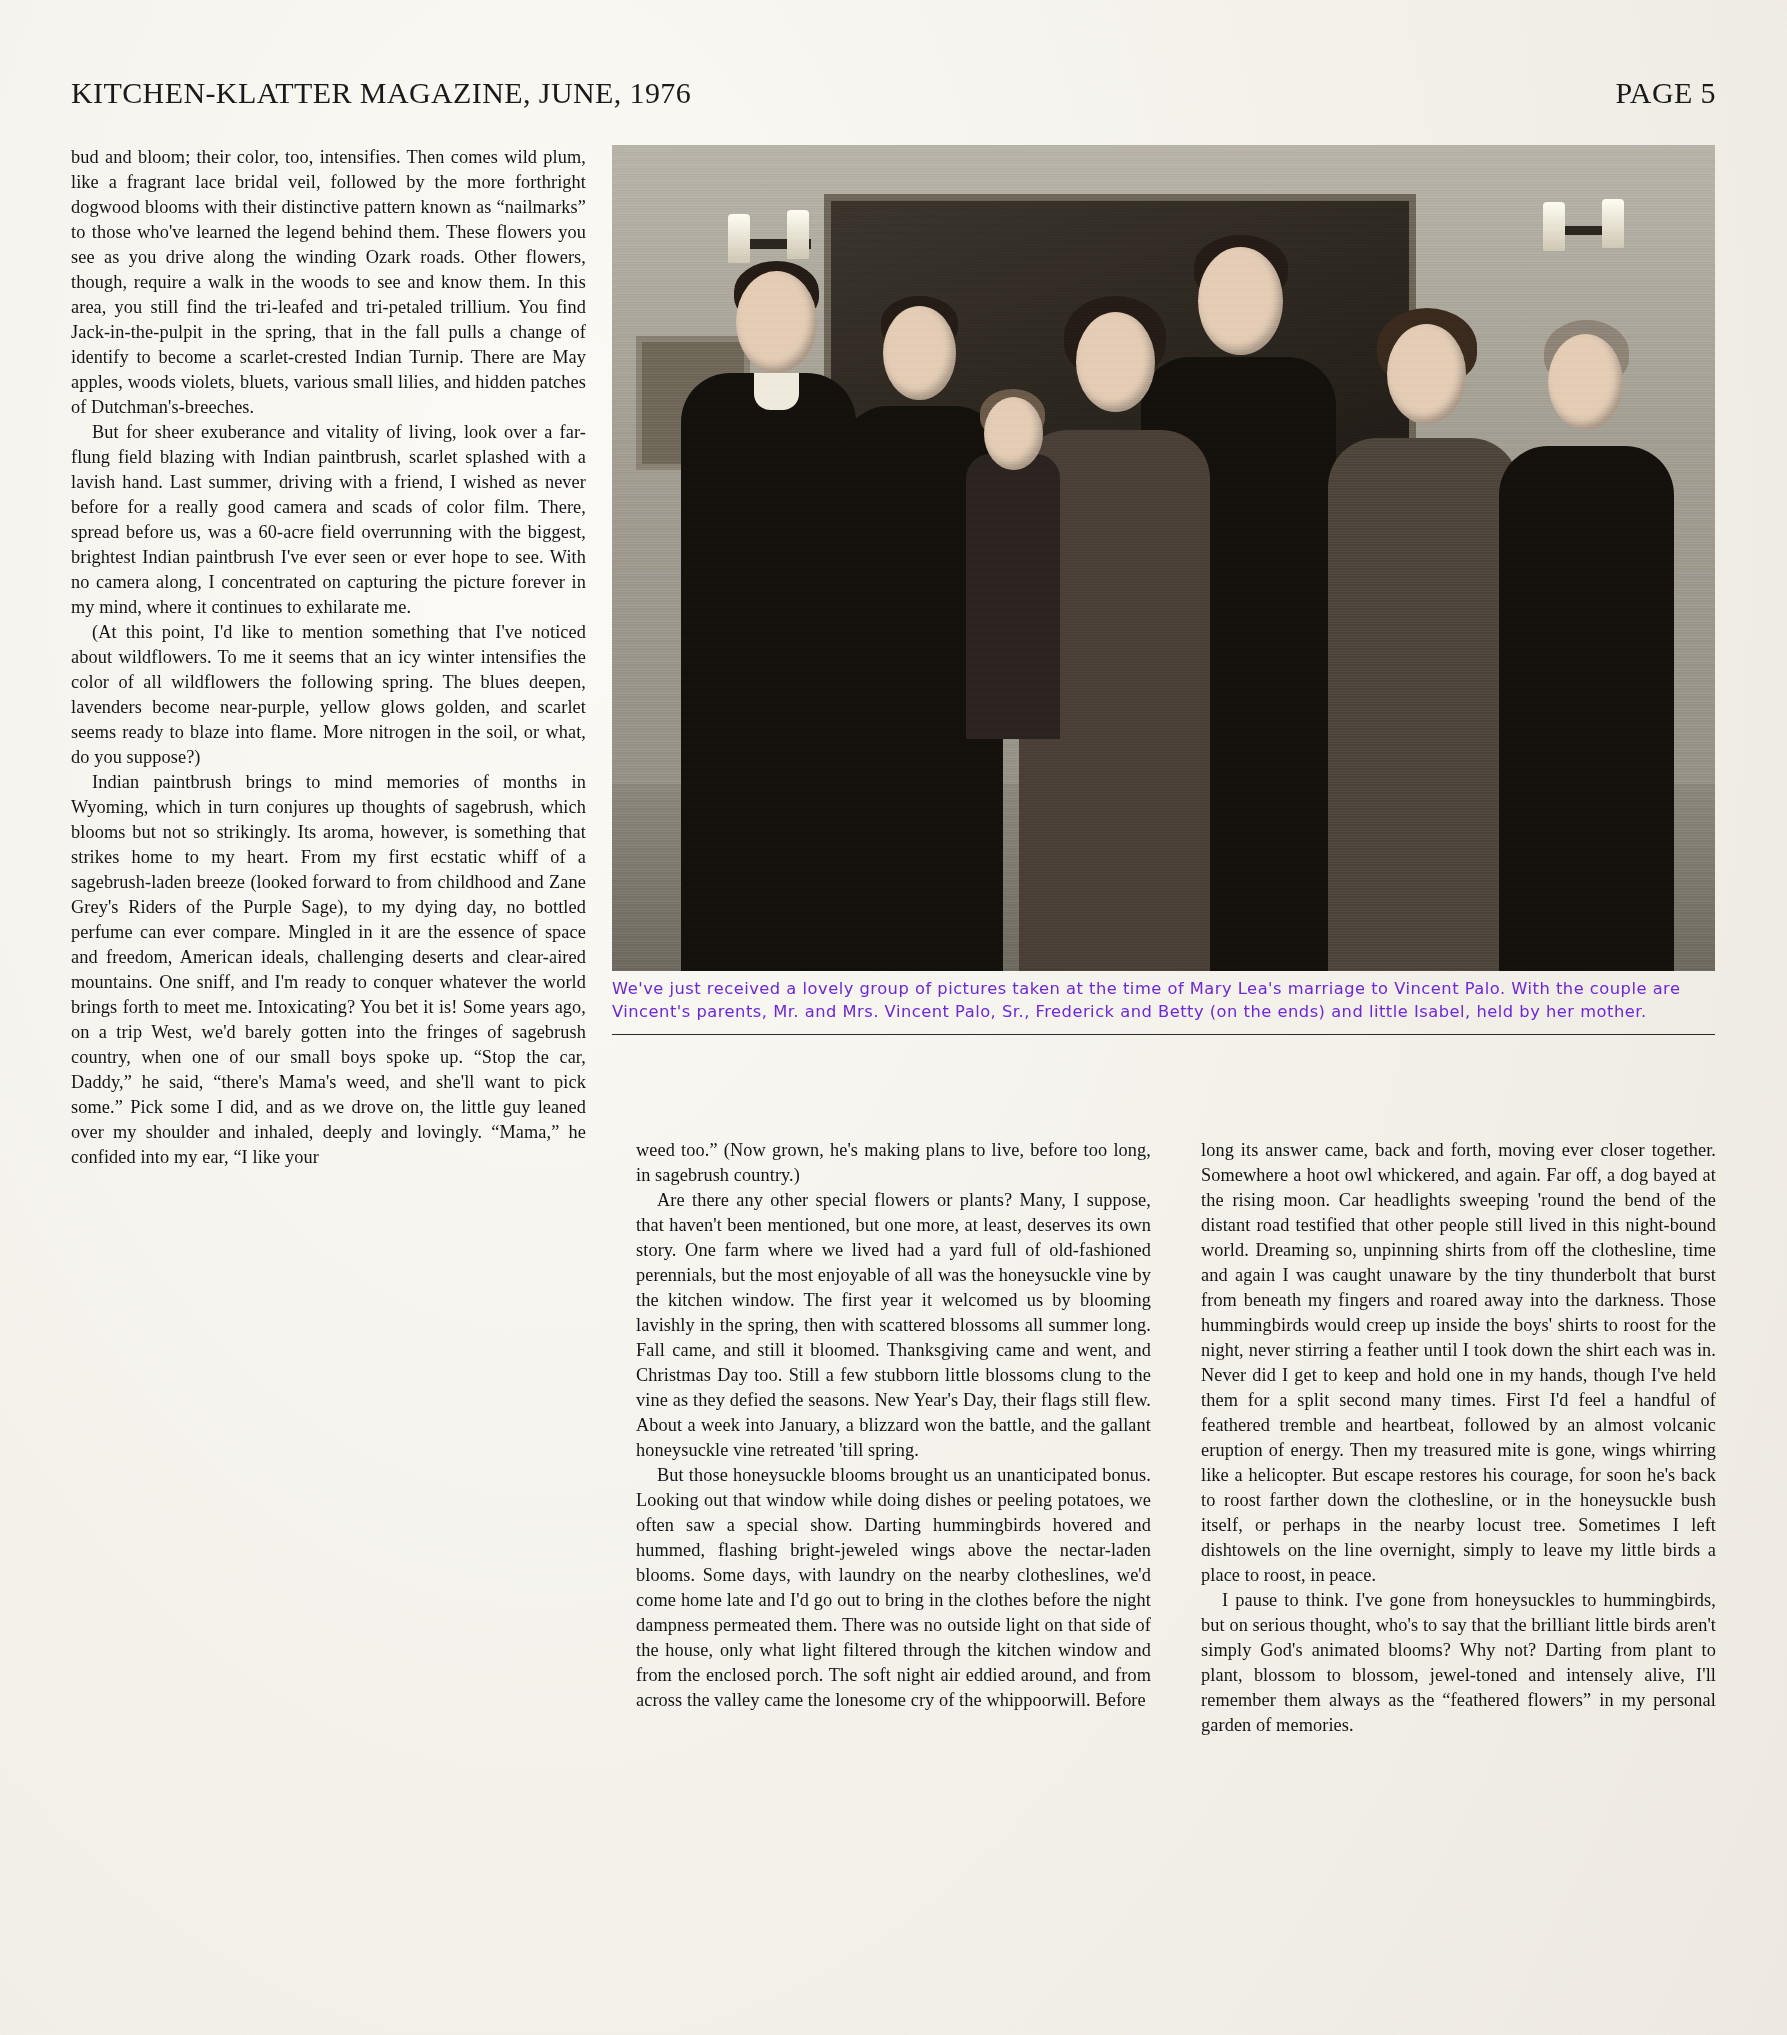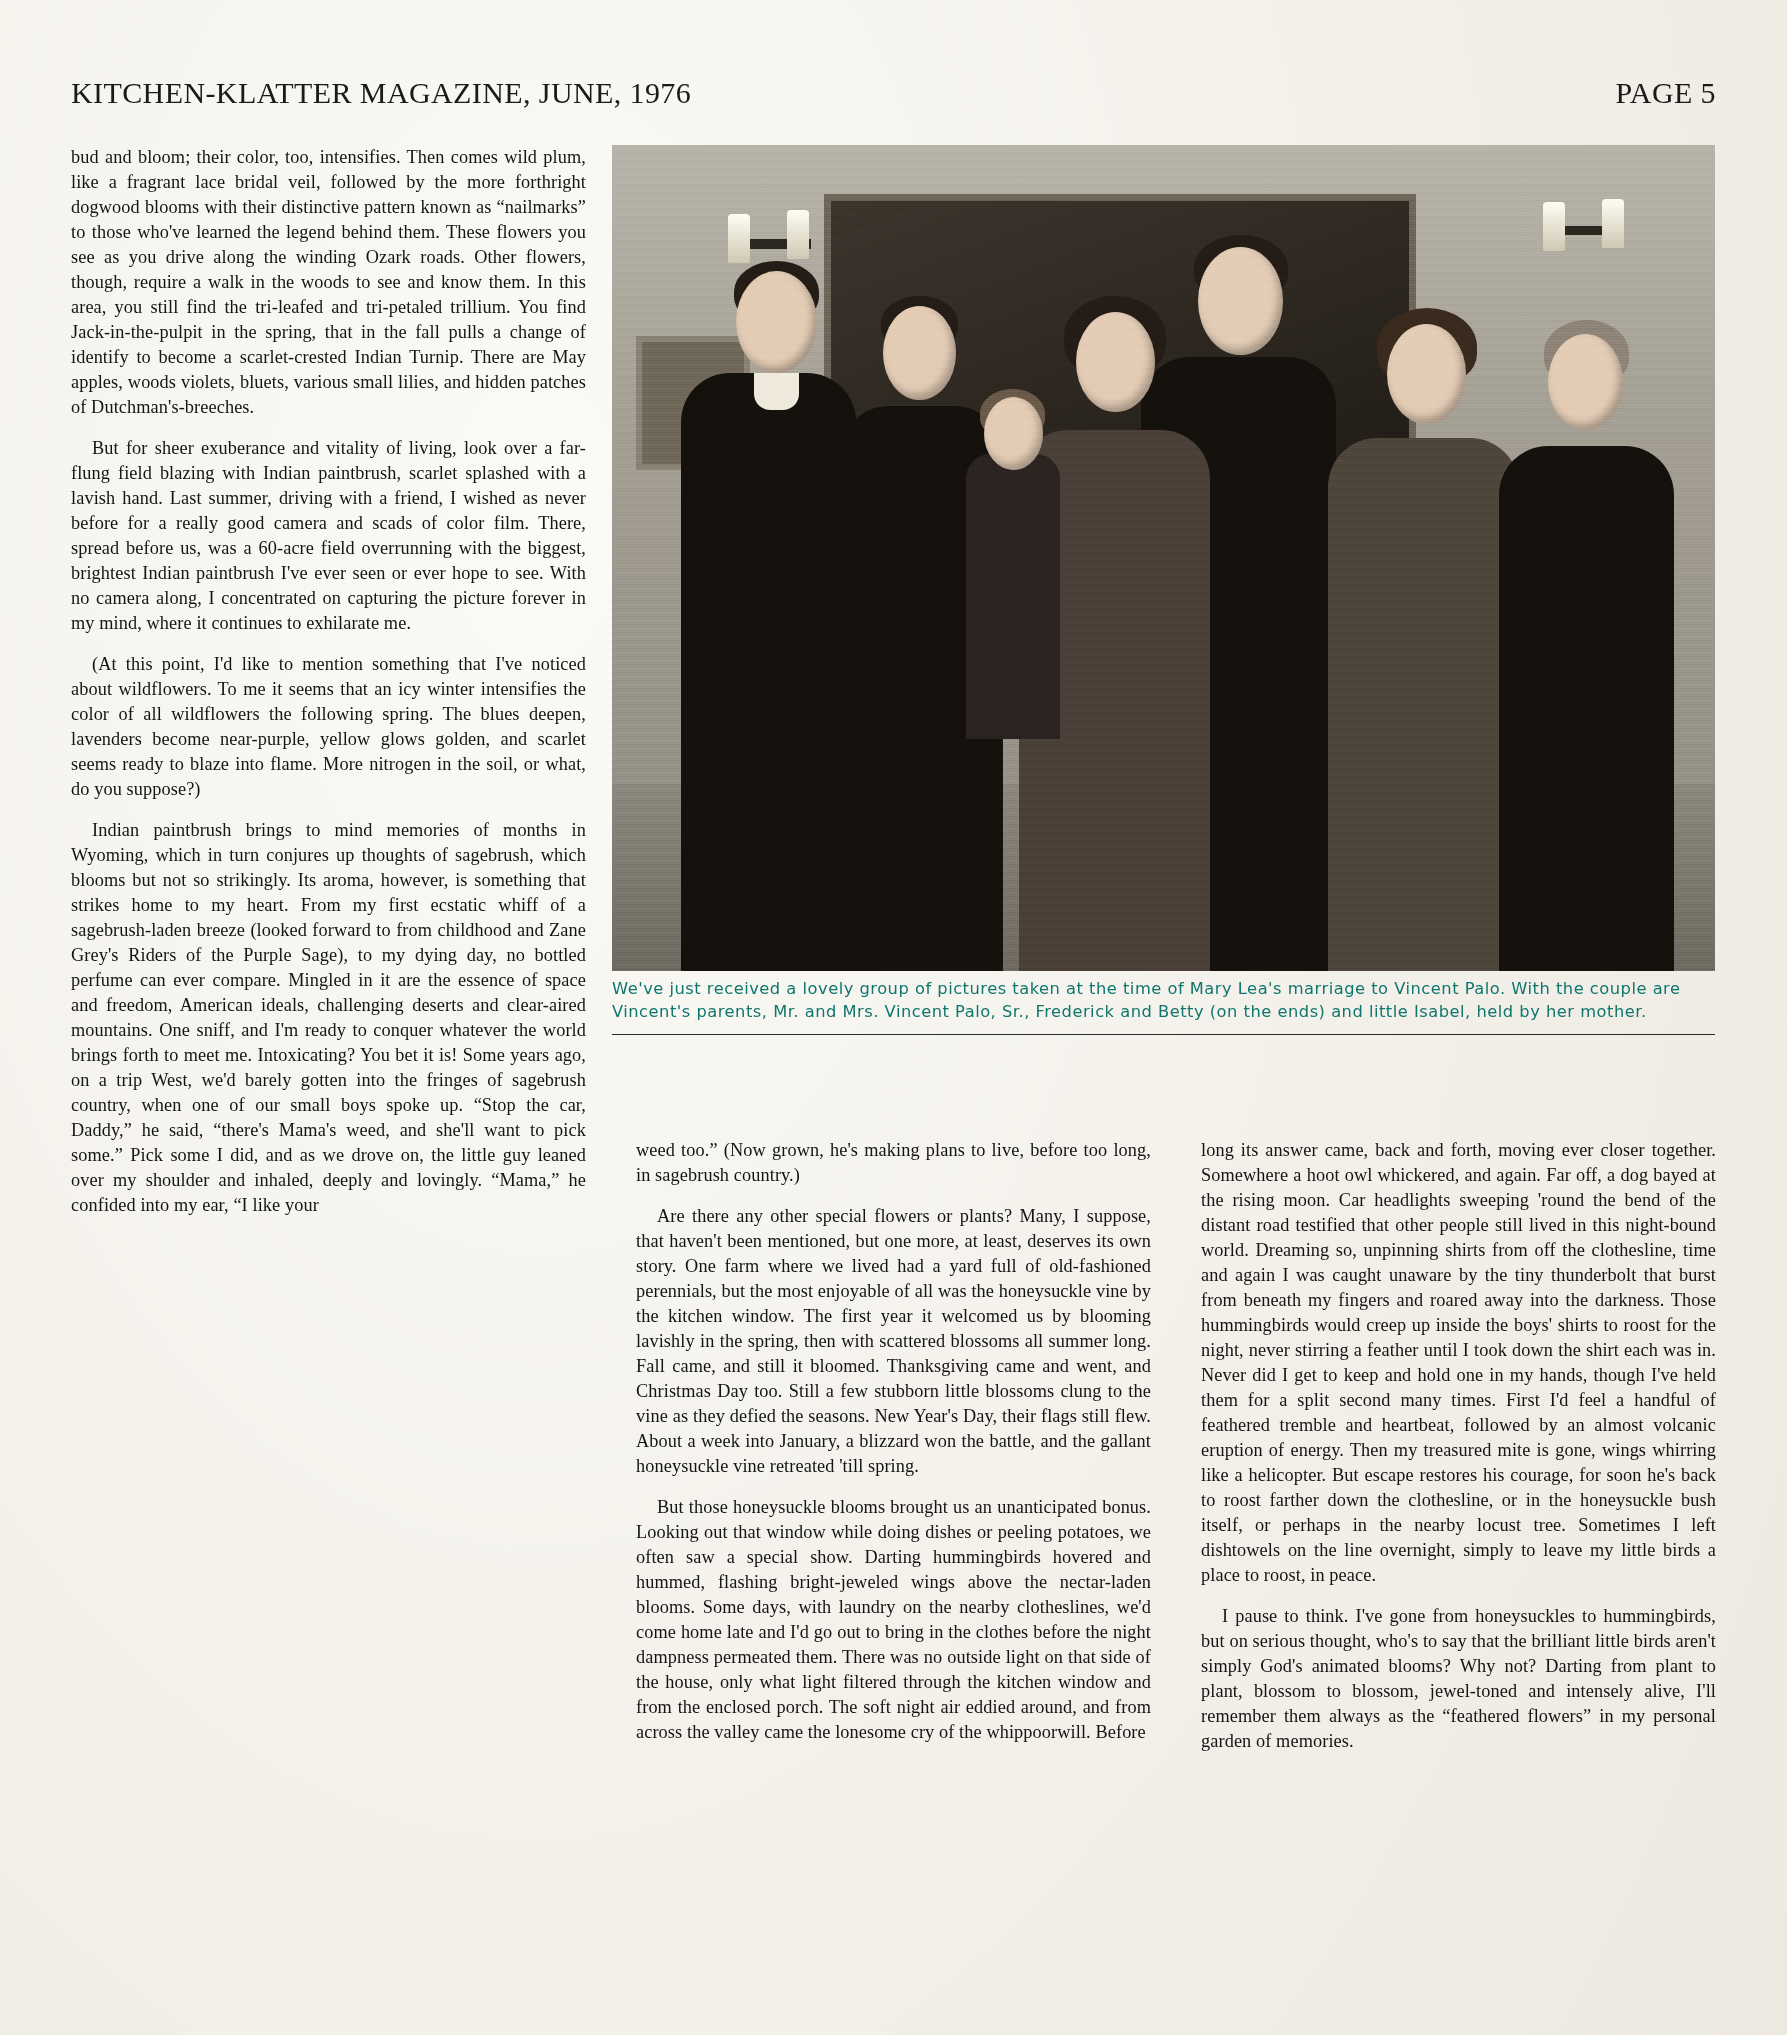--- a/index.html
+++ b/index.html
@@ -79,21 +79,21 @@
     height: 826px;
     background: #cfcbc2;
     overflow: hidden;
   }
   .caption {
     margin-top: 6.5px;
     font-family: "DejaVu Sans", sans-serif;
     font-size: 16.3px;
     line-height: 23px;
     letter-spacing: 0.5px;
-    color: #0f766e;
+    color: #6d28d9;
     width: 1099px;
   }
   .rule {
     margin-top: 10.6px;
     border-top: 1.2px solid #2a2a2a;
     width: 1103px;
   }
   
   p.body {
     margin: 0;
@@ -101,21 +101,21 @@
     line-height: 25px;
     text-align: justify;
     text-indent: 21px;
     color: #141414;
     letter-spacing: 0.1px;
     -webkit-hyphens: none;
     hyphens: none;
     font-family: Liberation Serif, serif;
   }
   p.body.first { text-indent: 0; }
-  p.body + p.body { margin-top: 16px; }
+  p.body + p.body { margin-top: 0px; }
 
   
   .lower {
     position: relative;
     margin-top: 16.3px;
     display: flex;
     gap: 0px;
   }
   .lower .col {
     width: 515px;

